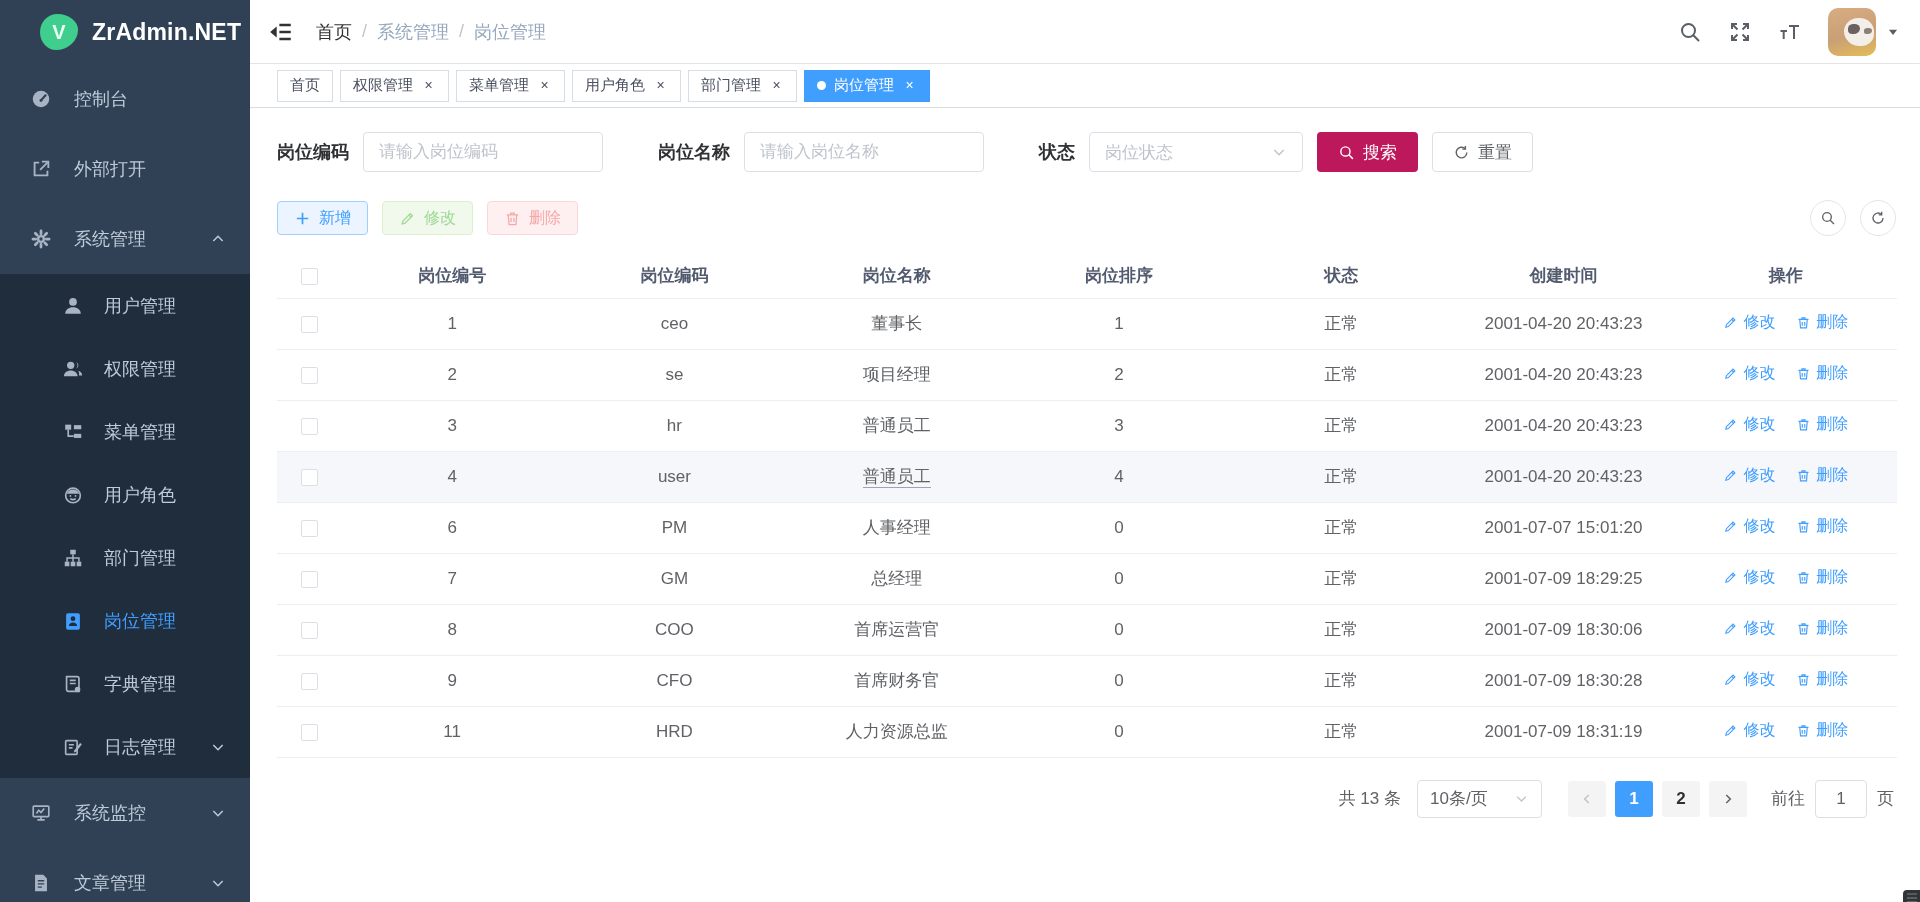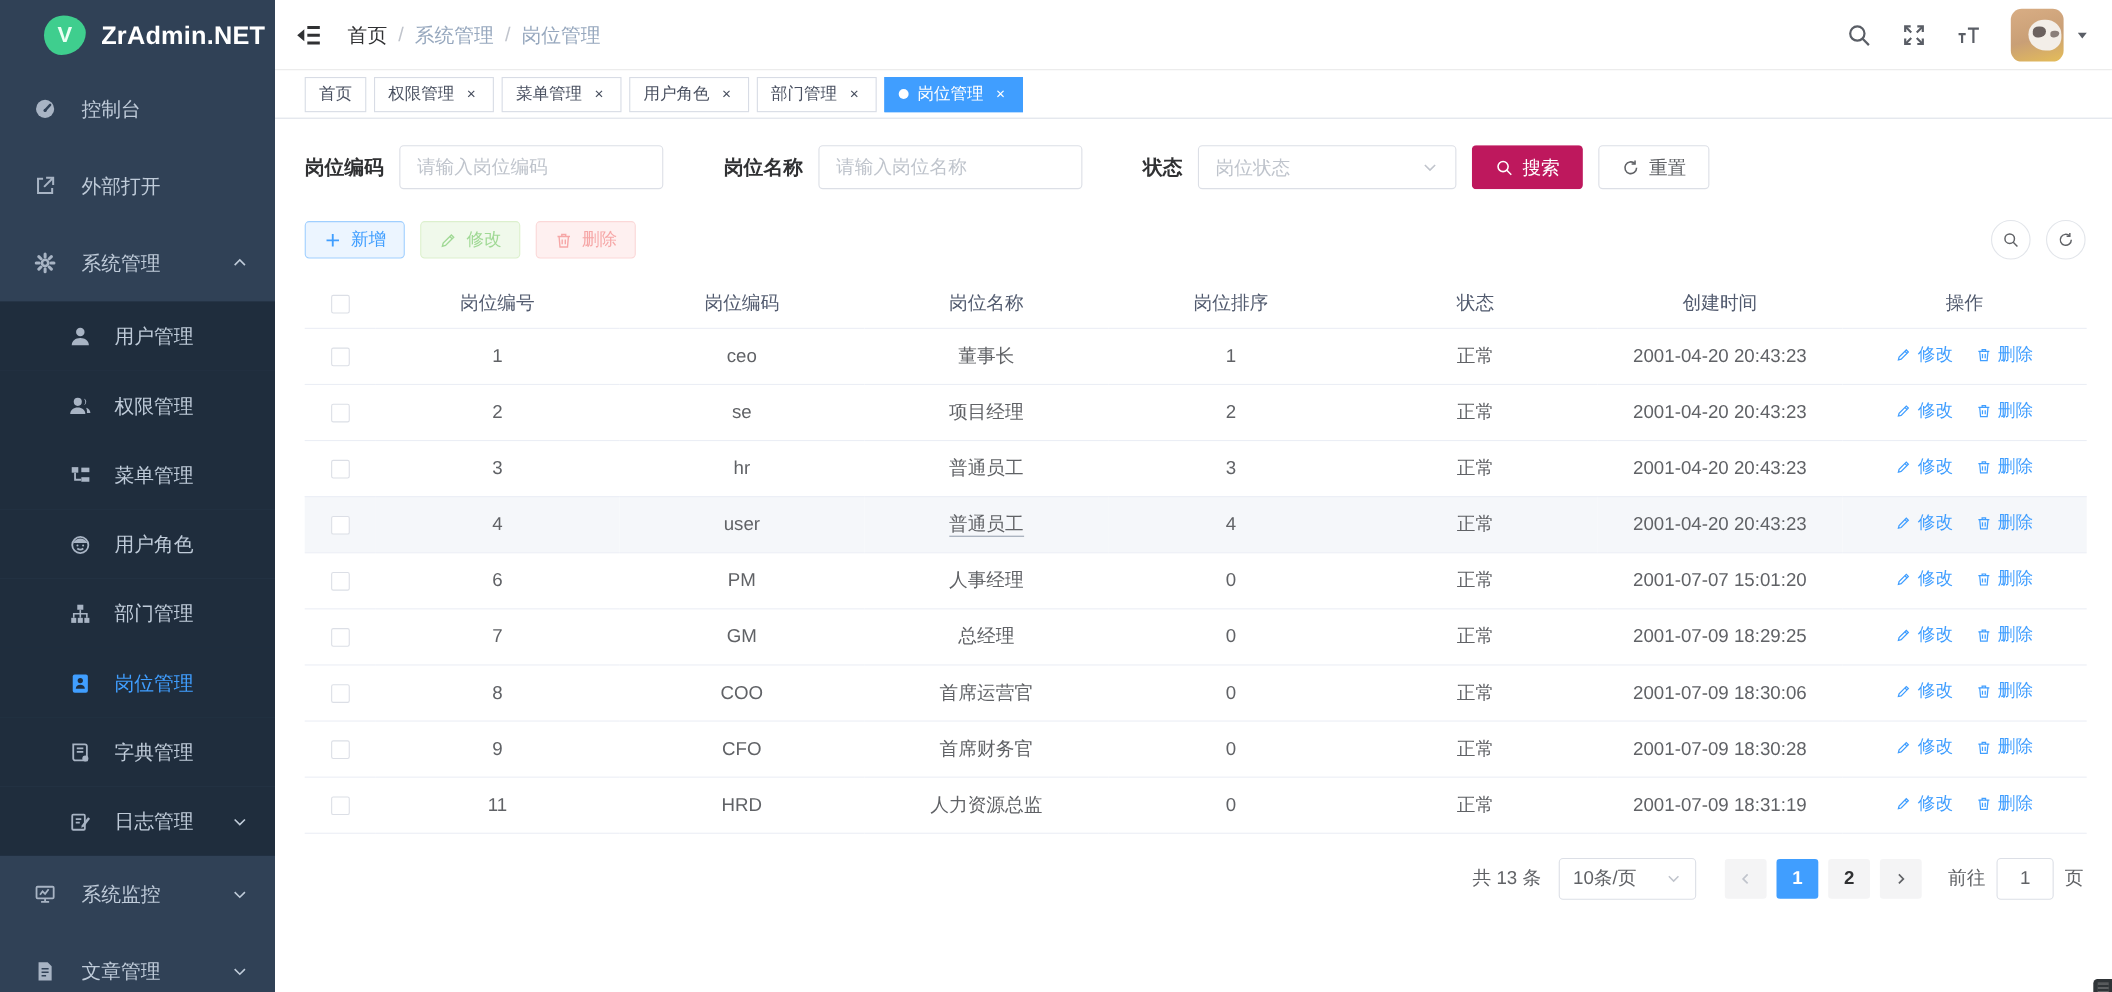--- a/index.html
+++ b/index.html
@@ -44,40 +44,40 @@
   .tab .tab-close { font-size:14px; color:inherit; width:15px; height:15px; line-height:15px; text-align:center; border-radius:50%; }
   .tab.active { background:#409eff; border-color:#409eff; color:#fff; }
 
   
   .content { flex:1; background:#fff; padding:24px 24px 0 27px; position:relative; }
   .filter-row { display:flex; align-items:center; margin-bottom:28px; }
   .f-label { font-size:18px; font-weight:bold; color:#303133; margin-right:14px; }
   .f-input { width:240px; height:40px; border:1px solid #dcdfe6; border-radius:4px; padding:0 15px; font-size:17px; color:#606266; font-family:inherit; }
   .f-input::placeholder { color:#bfc4cc; }
   .gap1 { width:55px; } .gap2 { width:55px; }
-  .f-select { width:235px; height:40px; border:1px solid #dcdfe6; border-radius:4px; padding:0 15px; font-size:17px; color:#bfc4cc; display:flex; align-items:center; justify-content:space-between; cursor:pointer; }
+  .f-select { width:214px; height:40px; border:1px solid #dcdfe6; border-radius:4px; padding:0 15px; font-size:17px; color:#bfc4cc; display:flex; align-items:center; justify-content:space-between; cursor:pointer; }
   .f-select .chev-d { width:16px; height:16px; color:#c0c4cc; }
   .btn { height:40px; border-radius:4px; display:inline-flex; align-items:center; justify-content:center; gap:8px; font-size:17px; cursor:pointer; border:1px solid transparent; padding:0 20px; }
   .btn svg { width:17px; height:17px; }
   .btn-search { background:#be185d; color:#fff; margin-left:14px; }
   .btn-reset { background:#fff; color:#606266; border-color:#dcdfe6; margin-left:14px; }
 
   .toolbar-row { display:flex; align-items:center; margin-bottom:18px; }
   .btn-sm { height:34px; font-size:16px; padding:0 16px; border-radius:4px; }
   .btn-add { background:#ecf5ff; border-color:#a0cfff; color:#409eff; }
   .btn-edit { background:#f0f9eb; border-color:#dcf0cd; color:#a0d995; margin-left:14px; cursor:not-allowed; }
   .btn-del { background:#fef0f0; border-color:#fbd8d8; color:#f6a7a7; margin-left:14px; cursor:not-allowed; }
   .tool-right { margin-left:auto; display:flex; gap:14px; }
   .circle-btn { width:36px; height:36px; border-radius:50%; border:1px solid #e2e5ea; background:#fff; color:#606266; display:flex; align-items:center; justify-content:center; cursor:pointer; }
   .circle-btn svg { width:16px; height:16px; }
 
   
   table { width:1620px; border-collapse:collapse; table-layout:fixed; }
   col.c-check { width:64px; }
-  th { height:44px; font-size:17px; color:#515a6e; font-weight:normal; text-align:center; border-bottom:1px solid #ebeef5; }
+  th { height:44px; font-size:17px; color:#515a6e; font-weight:bold; text-align:center; border-bottom:1px solid #ebeef5; }
   td { height:51px; font-size:17px; color:#606266; text-align:center; border-bottom:1px solid #ebeef5; }
   tr.hl { background:#f5f7fa; }
   .checkbox { width:17px; height:17px; border:1px solid #dcdfe6; border-radius:2px; background:#fff; display:inline-block; vertical-align:middle; cursor:pointer; }
   .u-line { border-bottom:1px solid #9aa4b2; padding-bottom:1px; }
   .oplink { color:#409eff; text-decoration:none; font-size:16px; cursor:pointer; display:inline-flex; align-items:center; gap:5px; }
   .oplink + .oplink { margin-left:16px; }
   .oplink svg { width:15px; height:15px; }
 
   
   .pagination { display:flex; align-items:center; justify-content:flex-end; margin-top:22px; padding-right:2px; gap:14px; font-size:17px; color:#606266; }

